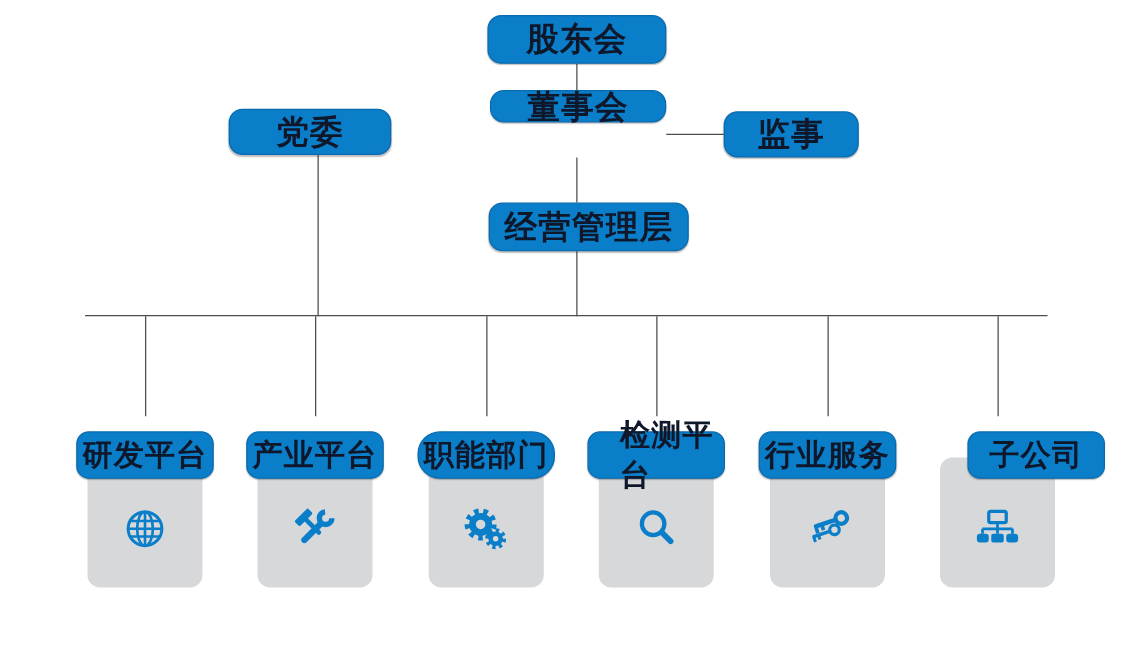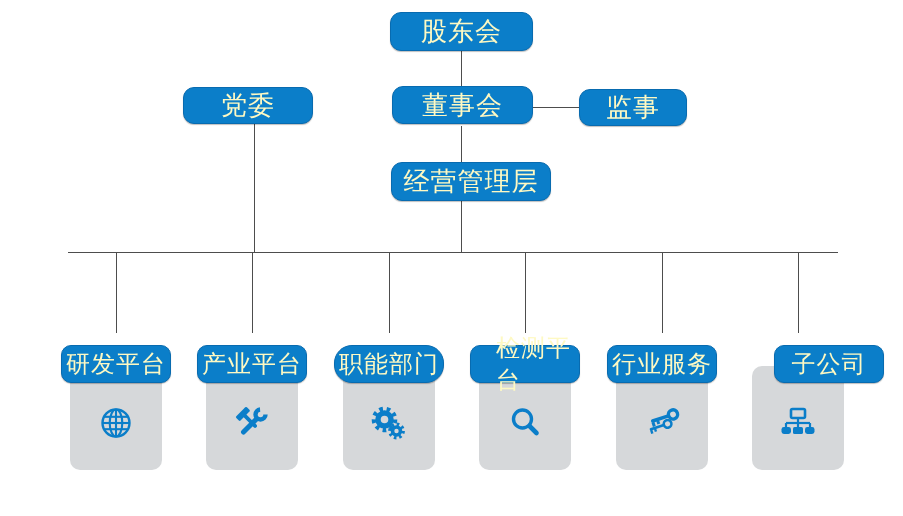--- a/index.html
+++ b/index.html
@@ -4,42 +4,42 @@
 <style>
   html,body { margin:0; padding:0; background:#fff; }
   .canvas {
     position:relative; width:903px; height:516px; background:#fff;
     font-family:"Liberation Sans","DejaVu Sans",sans-serif; overflow:hidden;
   }
   
   .node {
     position:absolute; background:var(--node-blue,#0b7ec9);
     border:1px solid var(--node-border,#086bb0);
-    border-radius:11px; color:#fef9c3; font-weight:400;
+    border-radius:11px; color:#0f172a; font-weight:700;
     display:flex; align-items:center; justify-content:center;
     box-sizing:border-box; letter-spacing:1px;
     box-shadow:0 1px 1px rgba(0,0,0,.25);
   }
   .lvl { font-size:26px; }
   .dept-box { width:110px; height:38px; top:345px; font-size:24px; z-index:3; border-radius:10px; }
   
   .card {
     position:absolute; width:92px; height:104px; top:366px;
     background:var(--card-gray,#d6d8da); border-radius:10px; z-index:1;
     display:flex; align-items:center; justify-content:center;
   }
   .icon { color:var(--icon-blue,#0b7ec9); margin-top:10px; line-height:0; }
   
   .vline,.hline { position:absolute; background:var(--line-gray,#4d4d4d); z-index:0; }
   .vline { width:1px; }
   .hline { height:1px; }
   
   .n-shareholders { left:390px; top:12px;  width:143px; height:39px; }
   .n-party        { left:183px; top:87px;  width:130px; height:37px; }
-  .n-board        { left:392px; top:86px;  width:141px; height:38px; }
+  .n-board        { left:392px; top:72px;  width:141px; height:26px; }
   .n-supervisor   { left:579px; top:89px;  width:108px; height:37px; }
   .n-management   { left:391px; top:162px; width:160px; height:39px; }
   .b0 { left:61px; }  .b1 { left:197px; } .b2 { left:334px;border-radius:18px; }
   .b3 { left:470px;padding-left:25px; } .b4 { left:607px; } .b5 { left:743px;margin-left:31px; }
   .c0 { left:70px; }  .c1 { left:206px; } .c2 { left:343px; }
   .c3 { left:479px; } .c4 { left:616px; } .c5 { left:752px; }
 </style>
 </head>
 <body>
 

